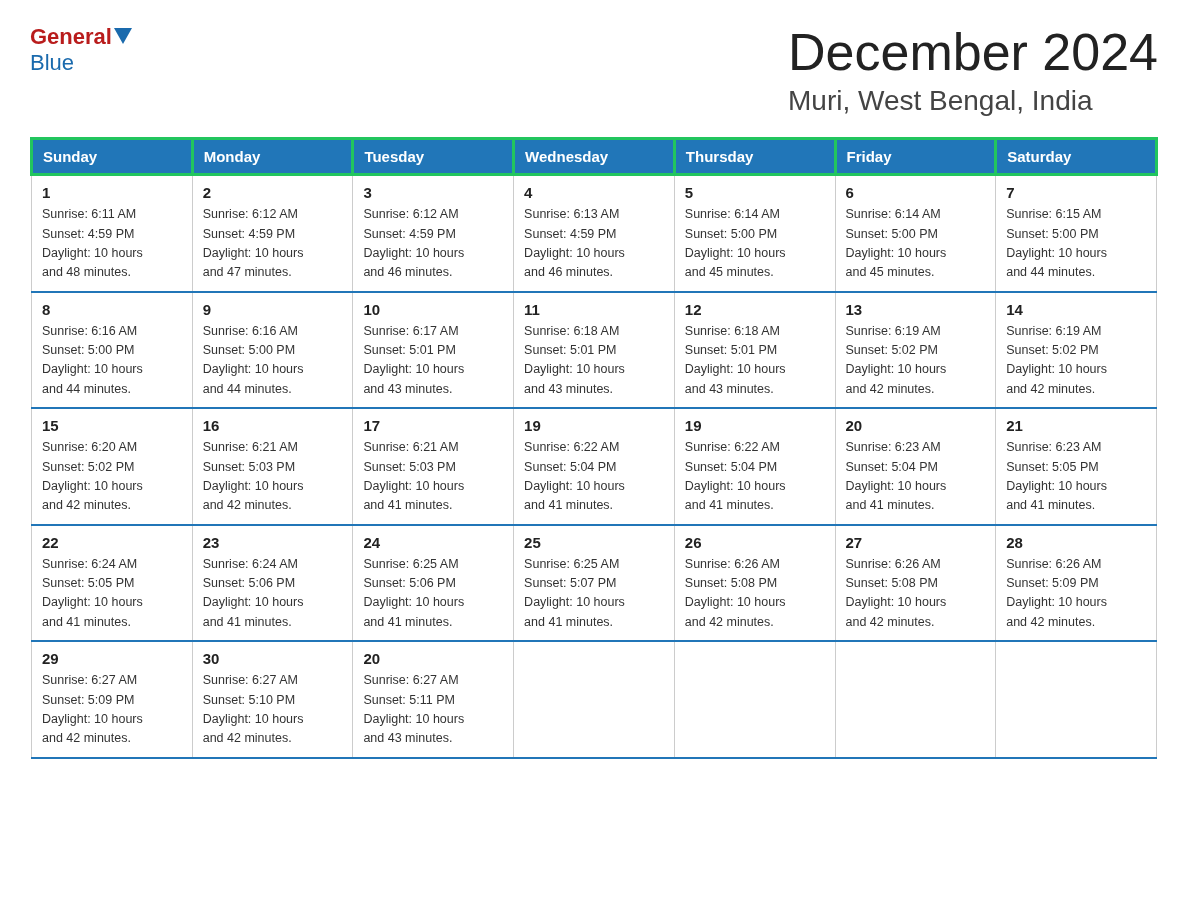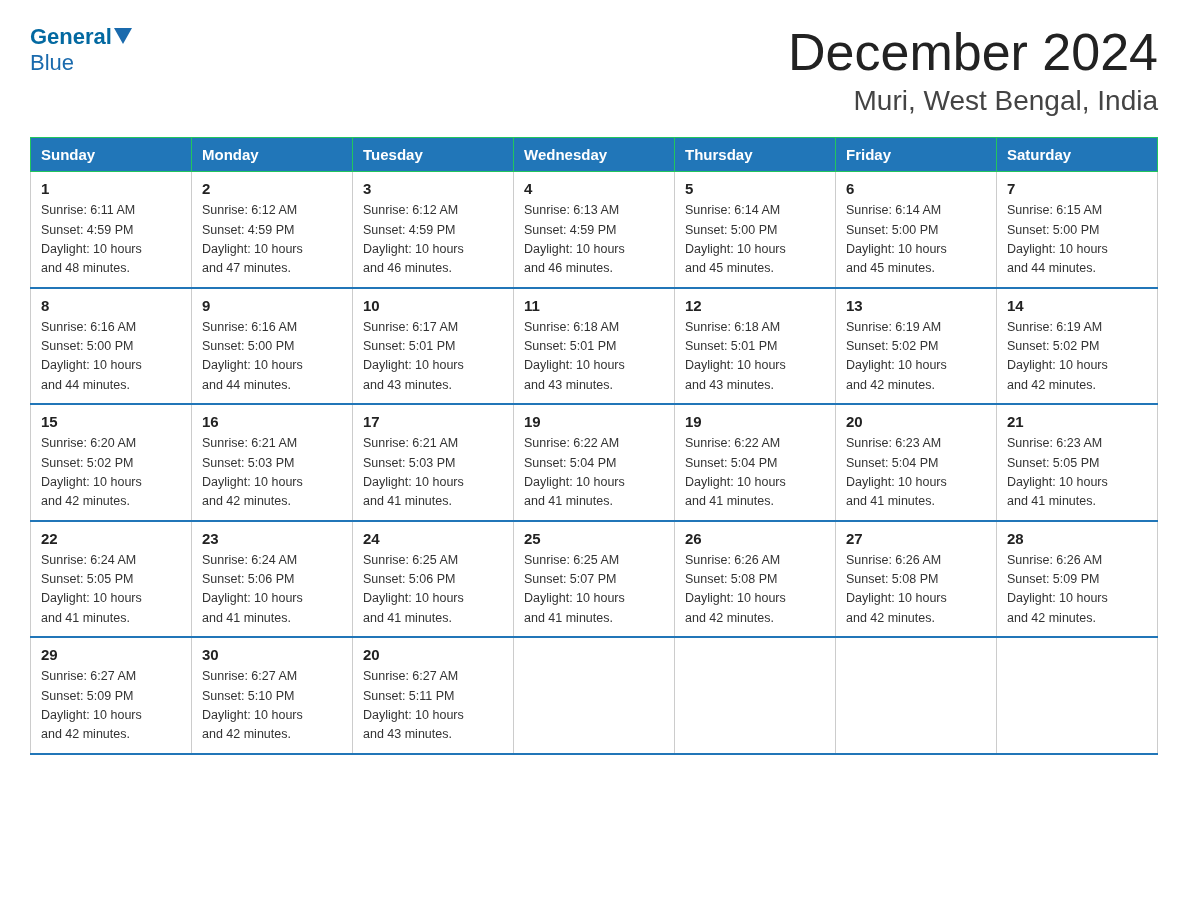--- a/index.html
+++ b/index.html
@@ -12,37 +12,36 @@
     }
     .header {
       display: flex;
       justify-content: space-between;
       align-items: flex-start;
       margin-bottom: 20px;
     }
     .logo-text-general {
       font-size: 22px;
       font-weight: bold;
-      color: #0369a1;
+      color: #b91c1c;
     }
     .logo-text-blue {
       font-size: 22px;
       font-weight: normal;
       color: #1a6aad;
     }
     .logo-area {
       display: flex;
       flex-direction: column;
     }
     .logo-row {
       display: flex;
       align-items: center;
     }
     .title-area {
-      text-align: right;
       margin-left: 33px;
     }
     .month-title {
       font-size: 52px;
       font-weight: normal;
       color: #222;
       line-height: 1.1;
     }
     .location-title {
       font-size: 28px;
@@ -54,21 +53,21 @@
       border-collapse: collapse;
       table-layout: fixed;
     }
     thead th {
       background-color: #2176b8;
       color: #fff;
       font-size: 15px;
       font-weight: bold;
       padding: 8px 10px;
       text-align: left;
-      border: 1px solid #22c55e;
+      border: 3px solid #22c55e;
     }
     tbody td {
       vertical-align: top;
       padding: 8px 10px;
       border: 1px solid #ccc;
       font-size: 13px;
       color: #333;
       height: 110px;
     }
     tbody tr {

